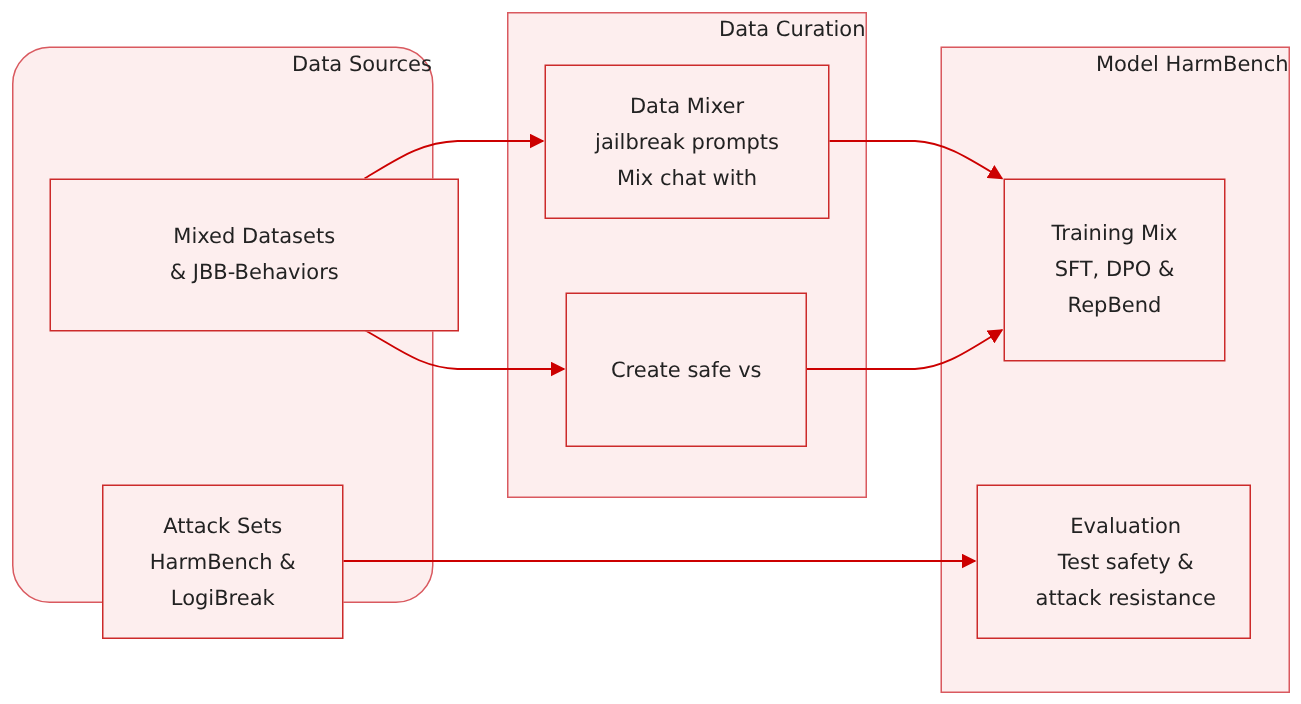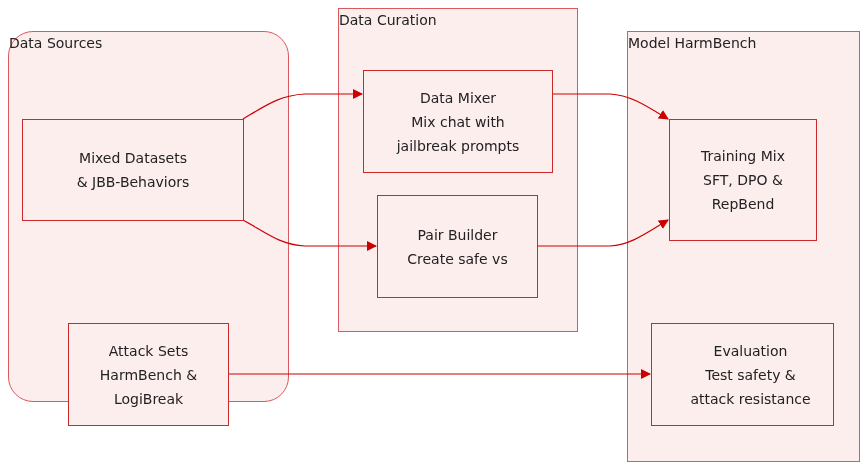--- a/index.html
+++ b/index.html
@@ -1,20 +1,20 @@
 <!DOCTYPE html>
 <html><head>
 <meta charset="utf-8">
 <style>
   html, body { margin: 0; padding: 0; background: #ffffff; }
   body { width: 867px; height: 469px; position: relative; overflow: hidden;
          font-family: "DejaVu Sans", sans-serif; color: #222; }
   .group { position: absolute; box-sizing: border-box; background: #fdeeee;
            border: 1.5px solid #d9595f; }
-  .group-title { position: absolute; left: 0; right: 0; top: 3px; text-align: left;
+  .group-title { position: absolute; left: 0; right: 0; top: 3px; text-align: right;
                  font-size: 14px; color: #222; }
   .node { position: absolute; box-sizing: border-box; background: #fdeeee;
           border: 1.5px solid #cc2a2a; display: flex; flex-direction: column;
           align-items: center; justify-content: center; text-align: center;
           font-size: 14px; line-height: 24px; color: #222; }
   svg.edges { position: absolute; left: 0; top: 0; pointer-events: none; }
 </style>
 </head>
 <body>
 
@@ -34,36 +34,35 @@
       <path d="M0,0 L10,5 L0,10 z" fill="#cc0000"></path>
     </marker>
   </defs>
   <path d="M243,119 C265,106 280,95 305,94 L362,94" fill="none" stroke="#cc0000" stroke-width="1.2" marker-end="url(#arrow)"></path>
   <path d="M243,220 C265,232 280,245 305,246 L376,246" fill="none" stroke="#cc0000" stroke-width="1.2" marker-end="url(#arrow)"></path>
   <path d="M552,94 L610,94 C630,95 645,105 668,119" fill="none" stroke="#cc0000" stroke-width="1.2" marker-end="url(#arrow)"></path>
   <path d="M537,246 L610,246 C630,245 645,234 668,220" fill="none" stroke="#cc0000" stroke-width="1.2" marker-end="url(#arrow)"></path>
   <path d="M228,374 L650,374" fill="none" stroke="#cc0000" stroke-width="1.2" marker-end="url(#arrow)"></path>
 </svg>
 
-<div class="node" style="left:22px; top:119px; width:222px; height:102px;text-align:right;">
+<div class="node" style="left:33px; top:119px; width:273px; height:102px;text-align:right;">
   <span>Mixed Datasets</span>
   <span>&amp; JBB-Behaviors</span>
 </div>
 <div class="node" style="left:68px; top:323px; width:161px; height:103px;">
   <span>Attack Sets</span>
   <span>HarmBench &amp;</span>
   <span>LogiBreak</span>
 </div>
-<div class="node" style="left:363px; top:43px; width:190px; height:103px;margin-top:27px;">
+<div class="node" style="left:363px; top:43px; width:190px; height:103px;">
   <span>Data Mixer</span>
+  <span>jailbreak prompts</span>
   <span>Mix chat with</span>
-  <span>jailbreak prompts</span>
 </div>
 <div class="node" style="left:377px; top:195px; width:161px; height:103px;">
-  <span>Pair Builder</span>
   <span>Create safe vs</span>
 </div>
 <div class="node" style="left:669px; top:119px; width:148px; height:122px;">
   <span>Training Mix</span>
   <span>SFT, DPO &amp;</span>
   <span>RepBend</span>
 </div>
 <div class="node" style="left:651px; top:323px; width:183px; height:103px;padding-left:16px;">
   <span>Evaluation</span>
   <span>Test safety &amp;</span>

